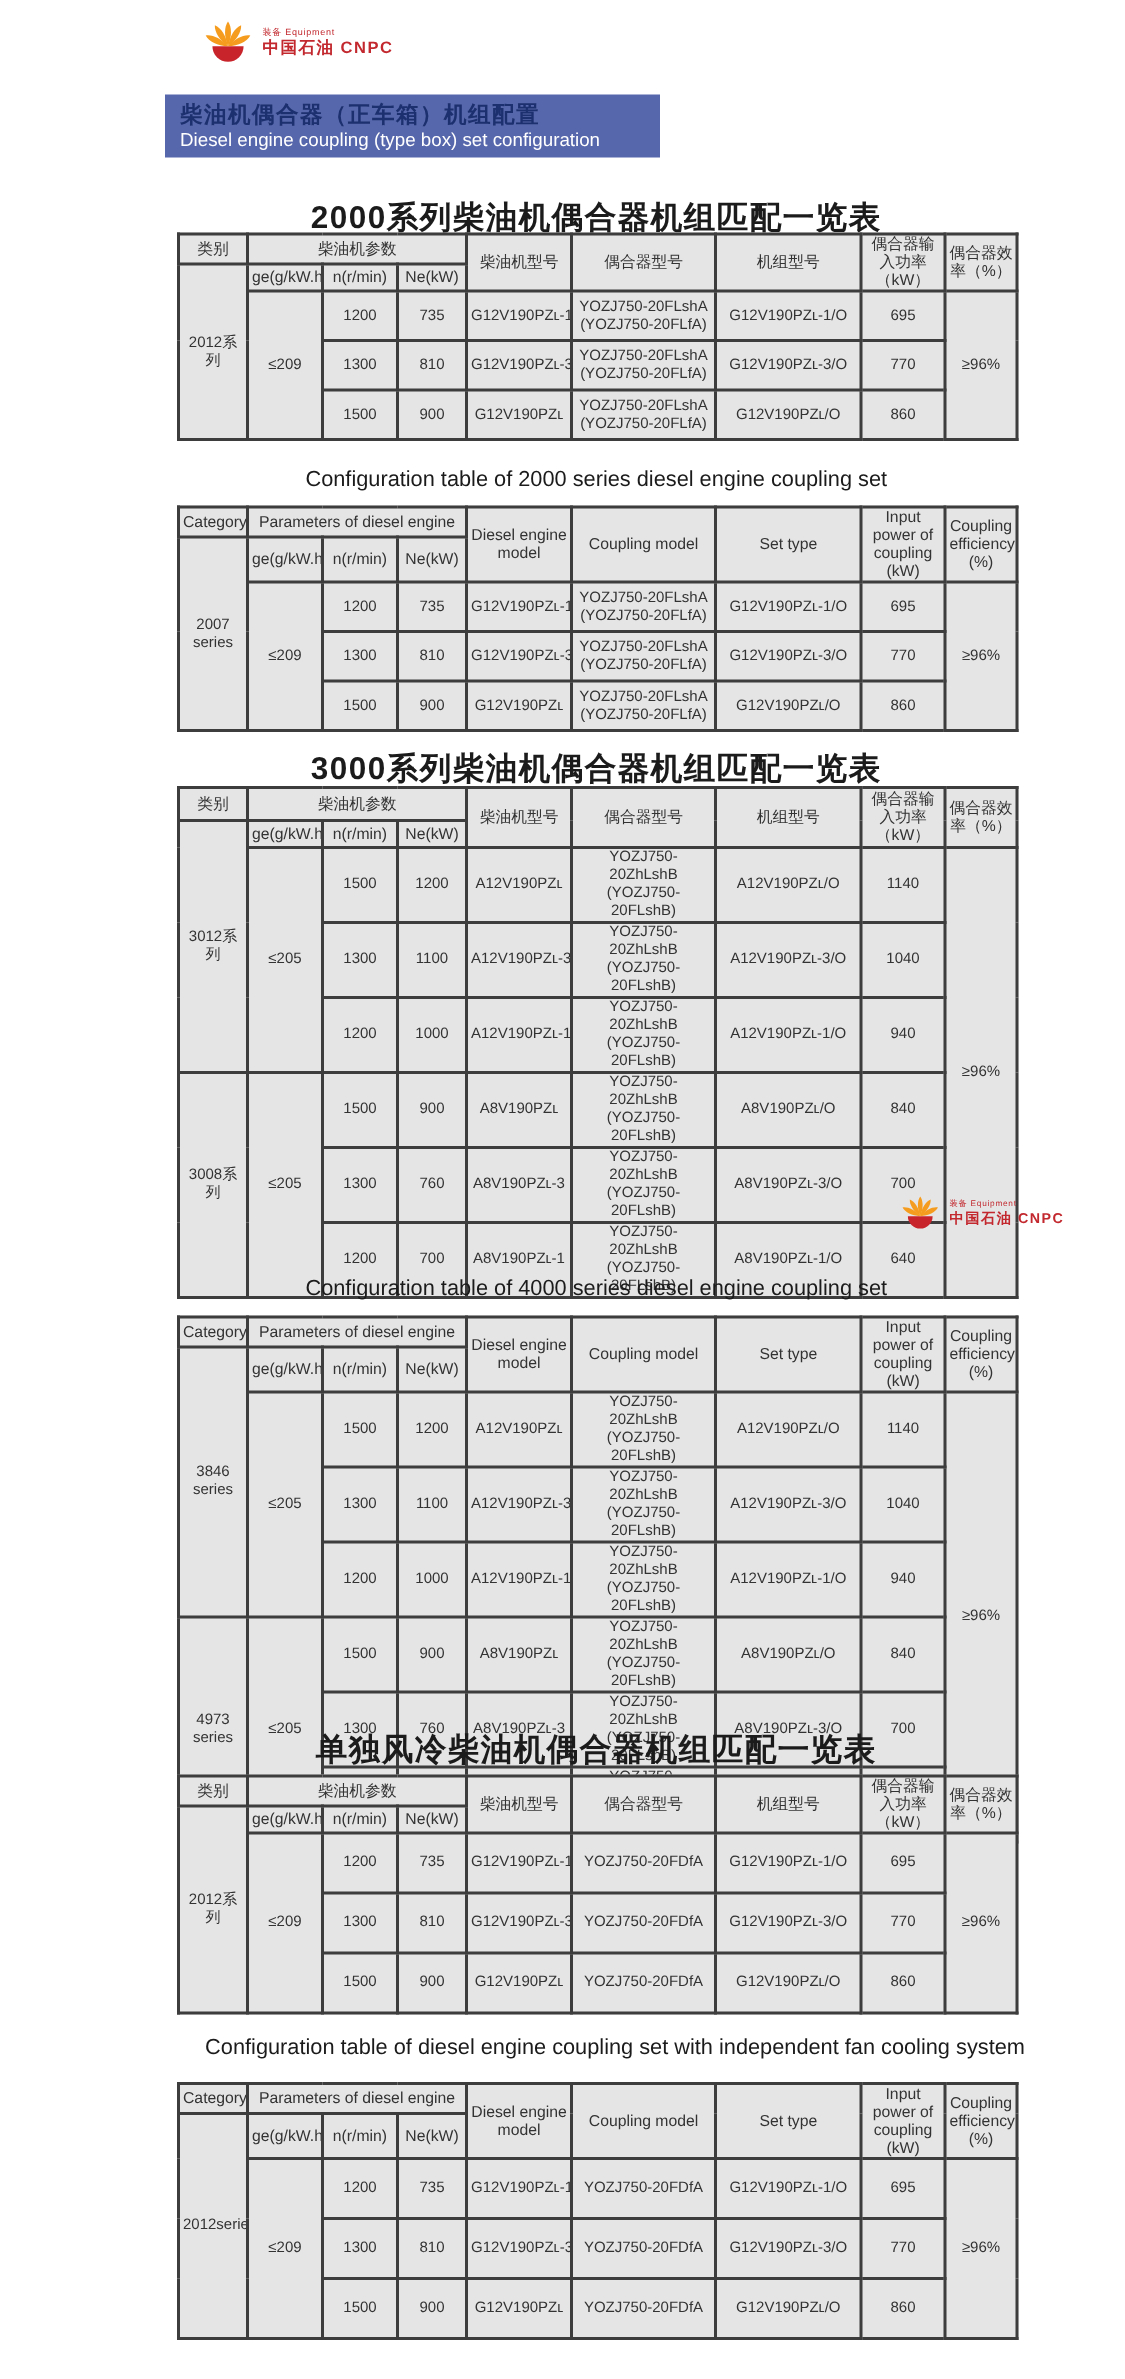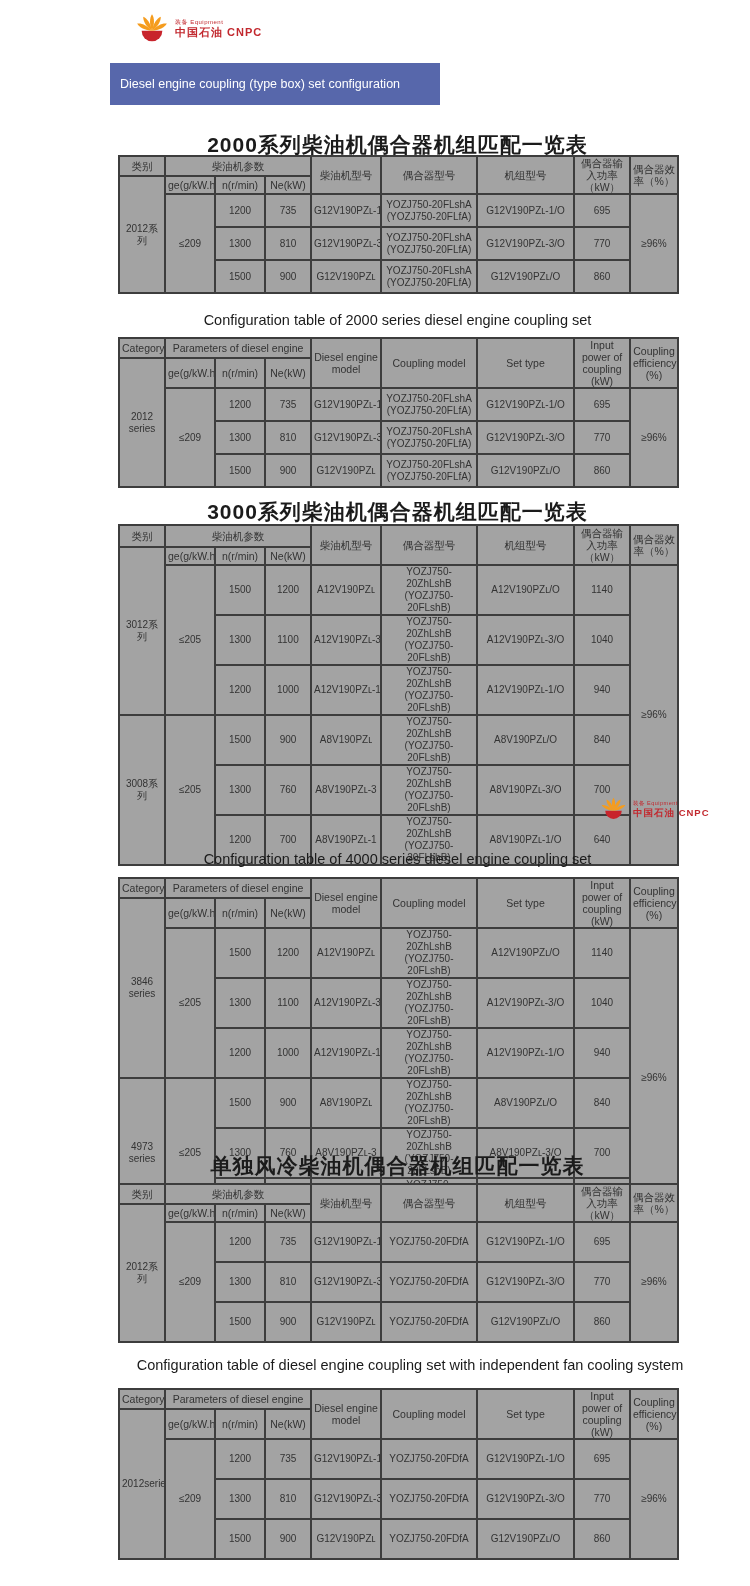--- a/index.html
+++ b/index.html
@@ -26,21 +26,21 @@
   .banner .bzh{font-size:15px;font-weight:700;color:#1c2f6e;line-height:18px;letter-spacing:1px;}
   .banner .ben{font-size:12.5px;color:#ffffff;line-height:15px;}
 
   
   .tt{position:absolute;left:118px;width:559px;text-align:center;white-space:nowrap;color:#1b1b1b;}
   .tt.zh{font-size:21px;font-weight:700;letter-spacing:1px;}
   .tt.en{font-size:14.5px;font-weight:400;}
 
   
   .tmount{position:absolute;left:118px;}
-  table.tbl{border-collapse:collapse;table-layout:fixed;width:559px;background:#a3a3a3;}
+  table.tbl{border-collapse:collapse;table-layout:fixed;width:559px;background:#e5e5e5;}
   table.tbl th,table.tbl td{
     border:2px solid #3d3d3d;font-weight:400;font-size:10px;line-height:12px;
     text-align:center;vertical-align:middle;padding:0 2px;color:#333;overflow:hidden;
   }
   table.tbl th{font-size:10.5px;}
   .coupling-line{font-size:10px;line-height:12px;}
 </style>
 </head>
 <body>
 
@@ -55,20 +55,21 @@
       <path d="M18,21 C15.2,14 15.2,7.5 18,3.5 C20.8,7.5 20.8,14 18,21 Z" transform="rotate(64,18,21)"></path>
     </g>
   </svg>
   <div class="lt">
     <div class="l1"><span>装备</span> <span>Equipment</span></div>
     <div class="l2"><span>中国石油</span>&nbsp;<span>CNPC</span></div>
   </div>
 </div>
 
 <div class="abs banner" id="banner" style="background: rgb(87, 103, 171);">
+  <div class="bzh">柴油机偶合器（正车箱）机组配置</div>
   <div class="ben">Diesel engine coupling (type box) set configuration</div>
 </div>
 
 <div class="tt zh" style="top:131px;">2000系列柴油机偶合器机组匹配一览表</div>
 <div class="tmount" style="top:155px;">
     <table class="tbl">
       <colgroup>
         <col style="width: 46px;">
         <col style="width: 50px;">
         <col style="width: 50px;">
@@ -152,21 +153,21 @@
         <tr style="height: 20px;">
           <th>Category</th>
           <th colspan="3">Parameters of diesel engine</th>
           <th rowspan="2">Diesel engine model</th>
           <th rowspan="2">Coupling model</th>
           <th rowspan="2">Set type</th>
           <th rowspan="2">Input power of coupling (kW)</th>
           <th rowspan="2">Coupling efficiency (%)</th>
         </tr>
         <tr style="height: 24px;">
-          <td rowspan="4">2012 series</td>
+          <td rowspan="4">2007 series</td>
           <th>ge(g/kW.h)</th>
           <th>n(r/min)</th>
           <th>Ne(kW)</th>
         </tr>
         <tr style="height: 33px;">
           <td rowspan="3">≤209</td>
           <td>1200</td>
           <td>735</td>
           <td>G12V190PZʟ-1</td>
           <td>

